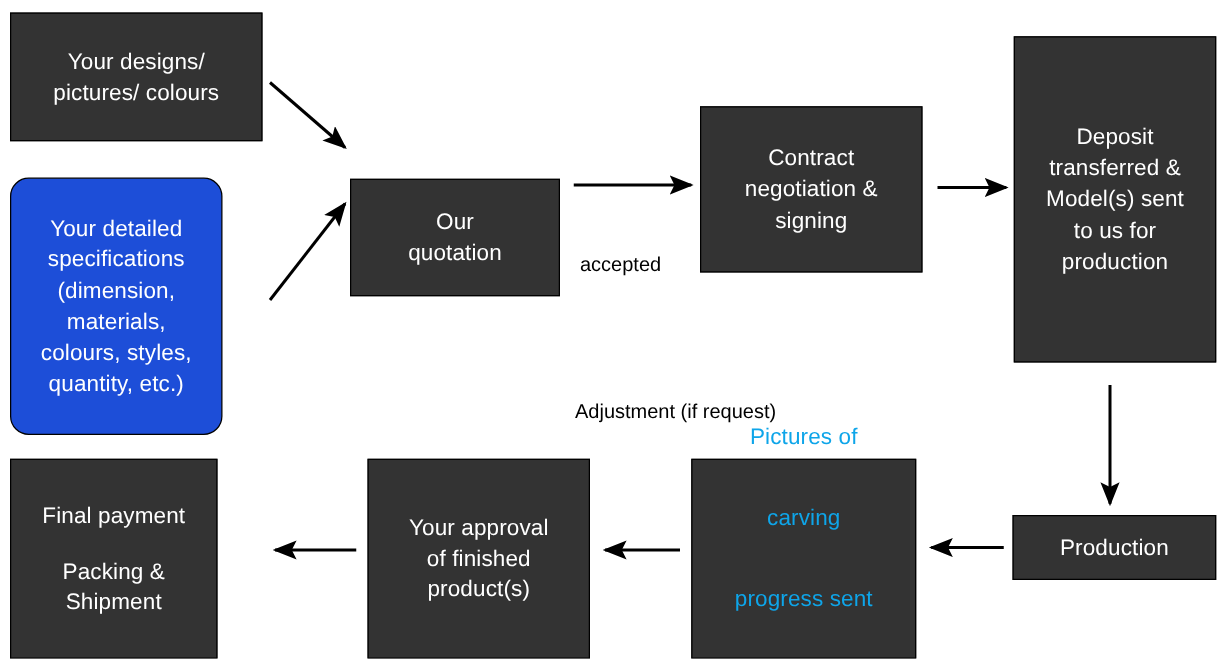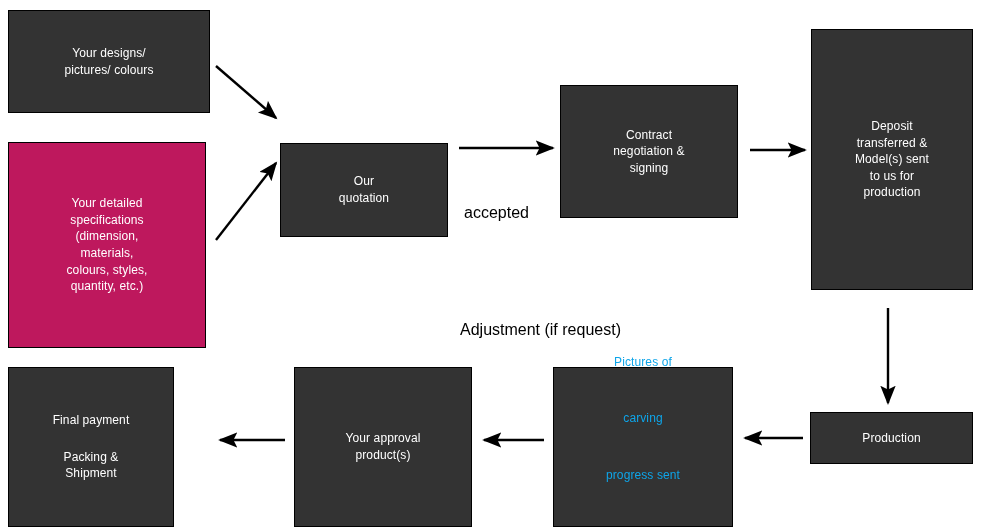--- a/index.html
+++ b/index.html
@@ -19,21 +19,21 @@
     position: absolute;
     background: #333333;
     border: 1px solid #000000;
     box-sizing: border-box;
     color: #ffffff;
     display: flex;
     flex-direction: column;
     align-items: center;
     justify-content: center;
     text-align: center;
-    font-size: 12px;
+    font-size: 18px;
     line-height: 1.38;
     padding: 2px 6px;
     letter-spacing: 0.1px;
   }
   .node .ln { display: block; white-space: nowrap; }
   .node .gap { display: block; height: 20px; }
   .edge-label {
     position: absolute;
     color: #000000;
     font-size: 16px;
@@ -79,21 +79,21 @@
 
     <line x1="285" y1="440" x2="220" y2="440" stroke="#000000" stroke-width="2.4" marker-end="url(#ah)"></line>
 
     <path d="M 438 367 L 438 357 L 660 357 L 660 367" fill="none" stroke="#ffffff" stroke-width="0"></path>
   </svg>
 
   <div class="node" id="node-designs" style="left: 8px; top: 10px; width: 202px; height: 103px; background: rgb(51, 51, 51); color: rgb(255, 255, 255);">
       <span class="ln">Your designs/</span>
       <span class="ln">pictures/ colours</span>
     </div>
-  <div class="node" id="node-specifications" style="left: 8px; top: 142px; width: 198px; height: 206px; background: #be185d; color: rgb(255, 255, 255);">
+  <div class="node" id="node-specifications" style="left: 8px; top: 142px; width: 170px; height: 206px; background: #1d4ed8; color: rgb(255, 255, 255); border-radius: 15px;">
       <span class="ln">Your detailed</span>
       <span class="ln">specifications</span>
       <span class="ln">(dimension,</span>
       <span class="ln">materials,</span>
       <span class="ln">colours, styles,</span>
       <span class="ln">quantity, etc.)</span>
     </div>
   <div class="node" id="node-quotation" style="left: 280px; top: 99px; width: 168px; height: 94px; background: rgb(51, 51, 51); color: rgb(255, 255, 255); margin-top: 44px;">
       <span class="ln">Our</span>
       <span class="ln">quotation</span>
@@ -114,20 +114,21 @@
       <span class="ln">Production</span>
     </div>
   <div class="node" id="node-pictures" style="left: 553px; top: 367px; width: 180px; height: 160px; background: rgb(51, 51, 51); color: #0ea5e9; gap: 40px;">
       <span class="ln">Pictures of</span>
       <span class="ln">carving</span>
       <span class="ln">progress sent</span>
       <span class="ln">to you</span>
     </div>
   <div class="node" id="node-approval" style="left: 294px; top: 367px; width: 178px; height: 160px; background: rgb(51, 51, 51); color: rgb(255, 255, 255);">
       <span class="ln">Your approval</span>
+      <span class="ln">of finished</span>
       <span class="ln">product(s)</span>
     </div>
   <div class="node" id="node-final" style="left: 8px; top: 367px; width: 166px; height: 160px; background: rgb(51, 51, 51); color: rgb(255, 255, 255);">
       <span class="ln">Final payment</span>
       <span class="gap"></span>
       <span class="ln">Packing &amp;</span>
       <span class="ln">Shipment</span>
     </div>
 
   <div class="edge-label" id="lbl-accepted" style="left: 461px; top: 203px;">accepted</div>

